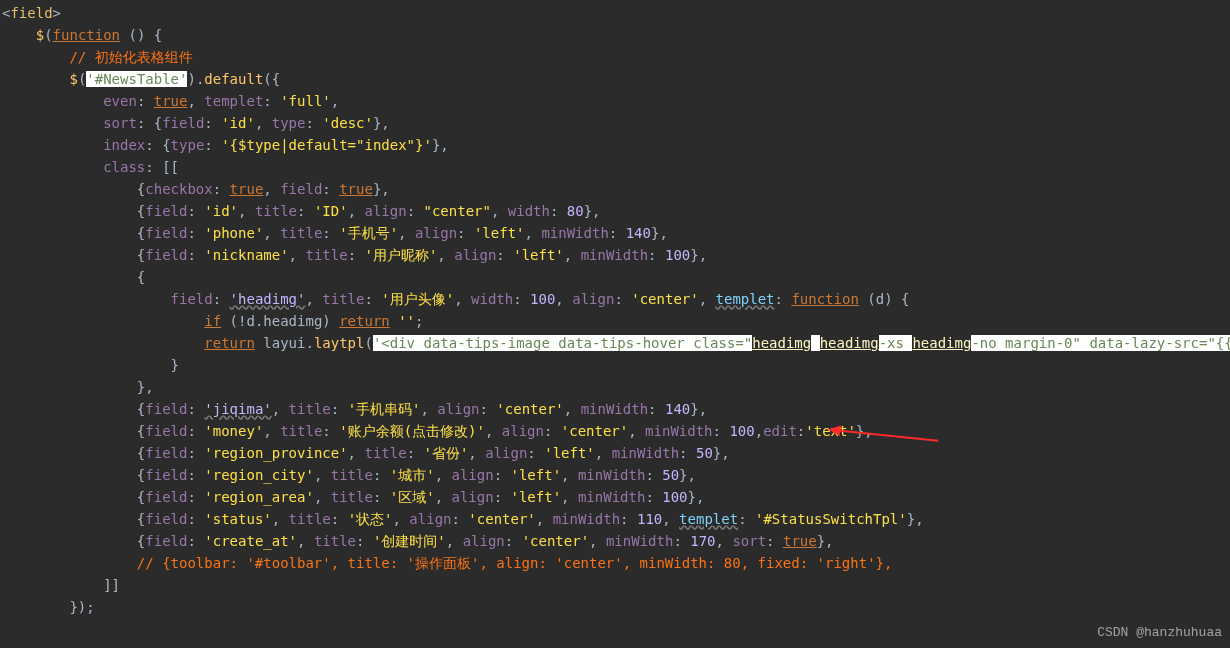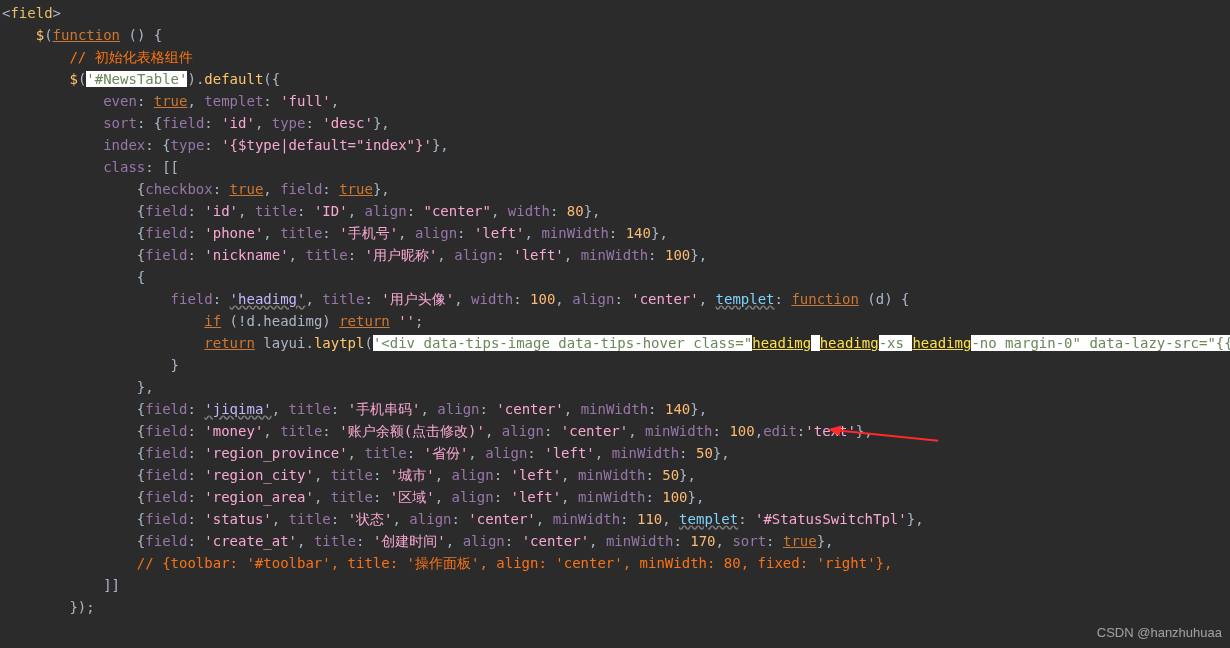--- a/index.html
+++ b/index.html
@@ -16,44 +16,44 @@
     position: relative;
   }
   pre {
     margin: 0;
     padding: 2px 0 0 2px;
     white-space: pre;
   }
   .tag { color: #e8bf6a; }
   .kw  { color: #cc7832; text-decoration: underline; }
   .fn  { color: #ffc66d; }
-  .str { color: #f9a8d4; margin-top: 12px; }
+  .str { color: #fde047; margin-top: 12px; }
   .str-hi { color: #6a8759; background: #ffffff; margin-top: 20px; }
-  .num { color: #fdba74; }
+  .num { color: #c4b5fd; }
   .cmt { color: #f97316; }
   .bool{ color: #cc7832; text-decoration: underline; }
   .prop{ color: #9876aa; text-align: center; }
   .punc{ color: #a9b7c6; }
   .warn{ color: #c4b5fd; text-decoration: underline wavy #808080; }
   .warn-o{ color:#7dd3fc; text-decoration: underline wavy #808080; }
-  .link{ color:#fde047; text-decoration: underline; text-align: center; }
+  .link{ color:#fef9c3; text-decoration: underline; text-align: center; }
   .arrow {
     position: absolute;
     top: 425px;
     left: 828px;
     width: 115px;
     height: 20px;
     pointer-events: none;
   }
   .watermark {
     position: absolute;
     right: 8px;
     bottom: 4px;
     color: rgba(255,255,255,0.55);
-    font-family: Liberation Sans, sans-serif;
+    font-family: Liberation Mono, monospace;
     font-size: 13px;
   }
 </style>
 </head>
 <body>
 
 <pre><span class="punc">&lt;</span><span class="tag">field</span><span class="punc">&gt;</span>
     <span class="fn">$</span><span class="punc">(</span><span class="kw">function</span> <span class="punc">() {</span>
         <span class="cmt">// 初始化表格组件</span>
         <span class="fn">$</span><span class="punc">(</span><span class="str-hi">'#NewsTable'</span><span class="punc">).</span><span class="fn">default</span><span class="punc">({</span>

